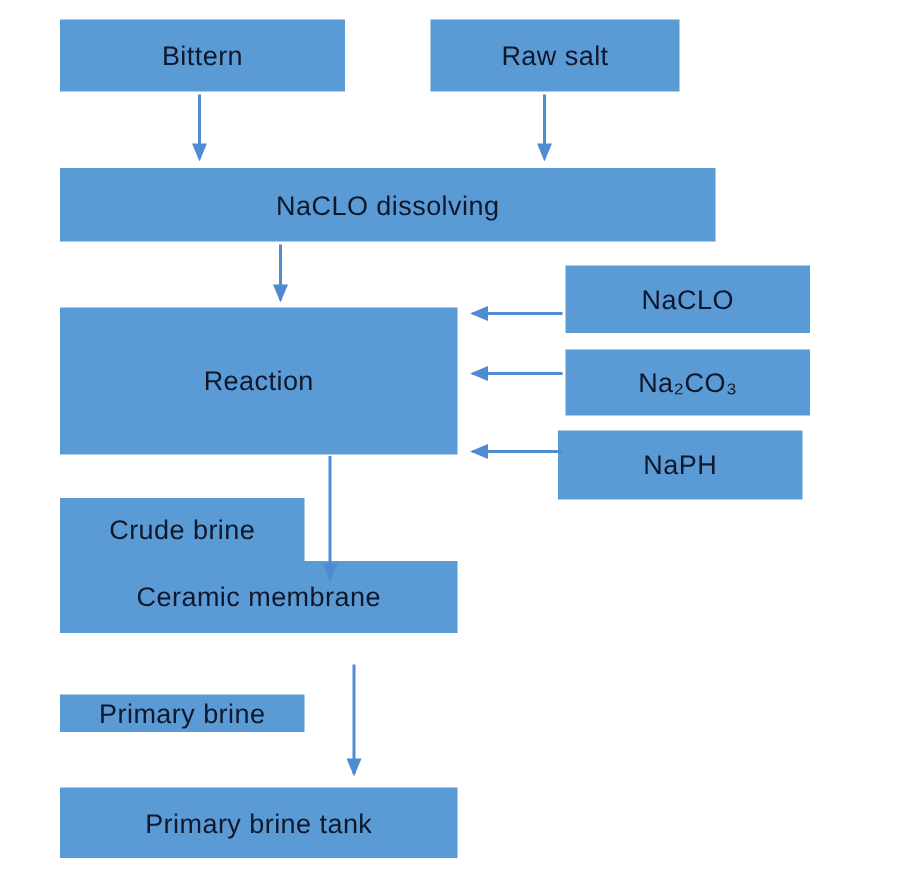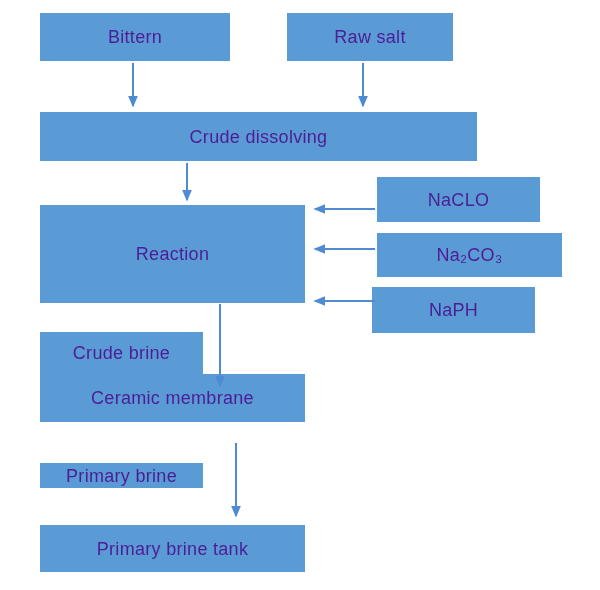--- a/index.html
+++ b/index.html
@@ -11,21 +11,21 @@
   .canvas {
     position: relative;
     width: 600px;
     height: 590px;
     background: #ffffff;
     overflow: hidden;
   }
   .node {
     position: absolute;
     background: #5b9bd5;
-    color: #4c1d95;
+    color: #0f172a;
     display: flex;
     align-items: center;
     justify-content: center;
     font-size: 18px;
     font-weight: 300;
     letter-spacing: 0.3px;
     box-sizing: border-box;
     text-align: center;
     line-height: 1;
   }
@@ -40,27 +40,27 @@
 </style>
 </head>
 <body>
 
 <div class="canvas">
 
   <div class="node" style="left:40px; top:13px; width:190px; height:48px;">Bittern</div>
 
   <div class="node" style="left:287px; top:13px; width:166px; height:48px;">Raw salt</div>
 
-  <div class="node" style="left:40px; top:112px; width:437px; height:49px;">Crude dissolving</div>
+  <div class="node" style="left:40px; top:112px; width:437px; height:49px;">NaCLO dissolving</div>
 
   <div class="node" style="left:40px; top:205px; width:265px; height:98px;">Reaction</div>
 
   <div class="node" style="left:377px; top:177px; width:163px; height:45px;text-align:right;">NaCLO</div>
 
-  <div class="node" style="left:377px; top:233px; width:185px; height:44px;">Na₂CO₃</div>
+  <div class="node" style="left:377px; top:233px; width:163px; height:44px;">Na₂CO₃</div>
 
   <div class="node" style="left:372px; top:287px; width:163px; height:46px;">NaPH</div>
 
   <div class="node" style="left:40px; top:332px; width:163px; height:42px;">Crude brine</div>
 
   <div class="node" style="left:40px; top:374px; width:265px; height:48px;">Ceramic membrane</div>
 
   <div class="node" style="left:40px; top:463px; width:163px; height:25px;">Primary brine</div>
 
   <div class="node" style="left:40px; top:525px; width:265px; height:47px;">Primary brine tank</div>

